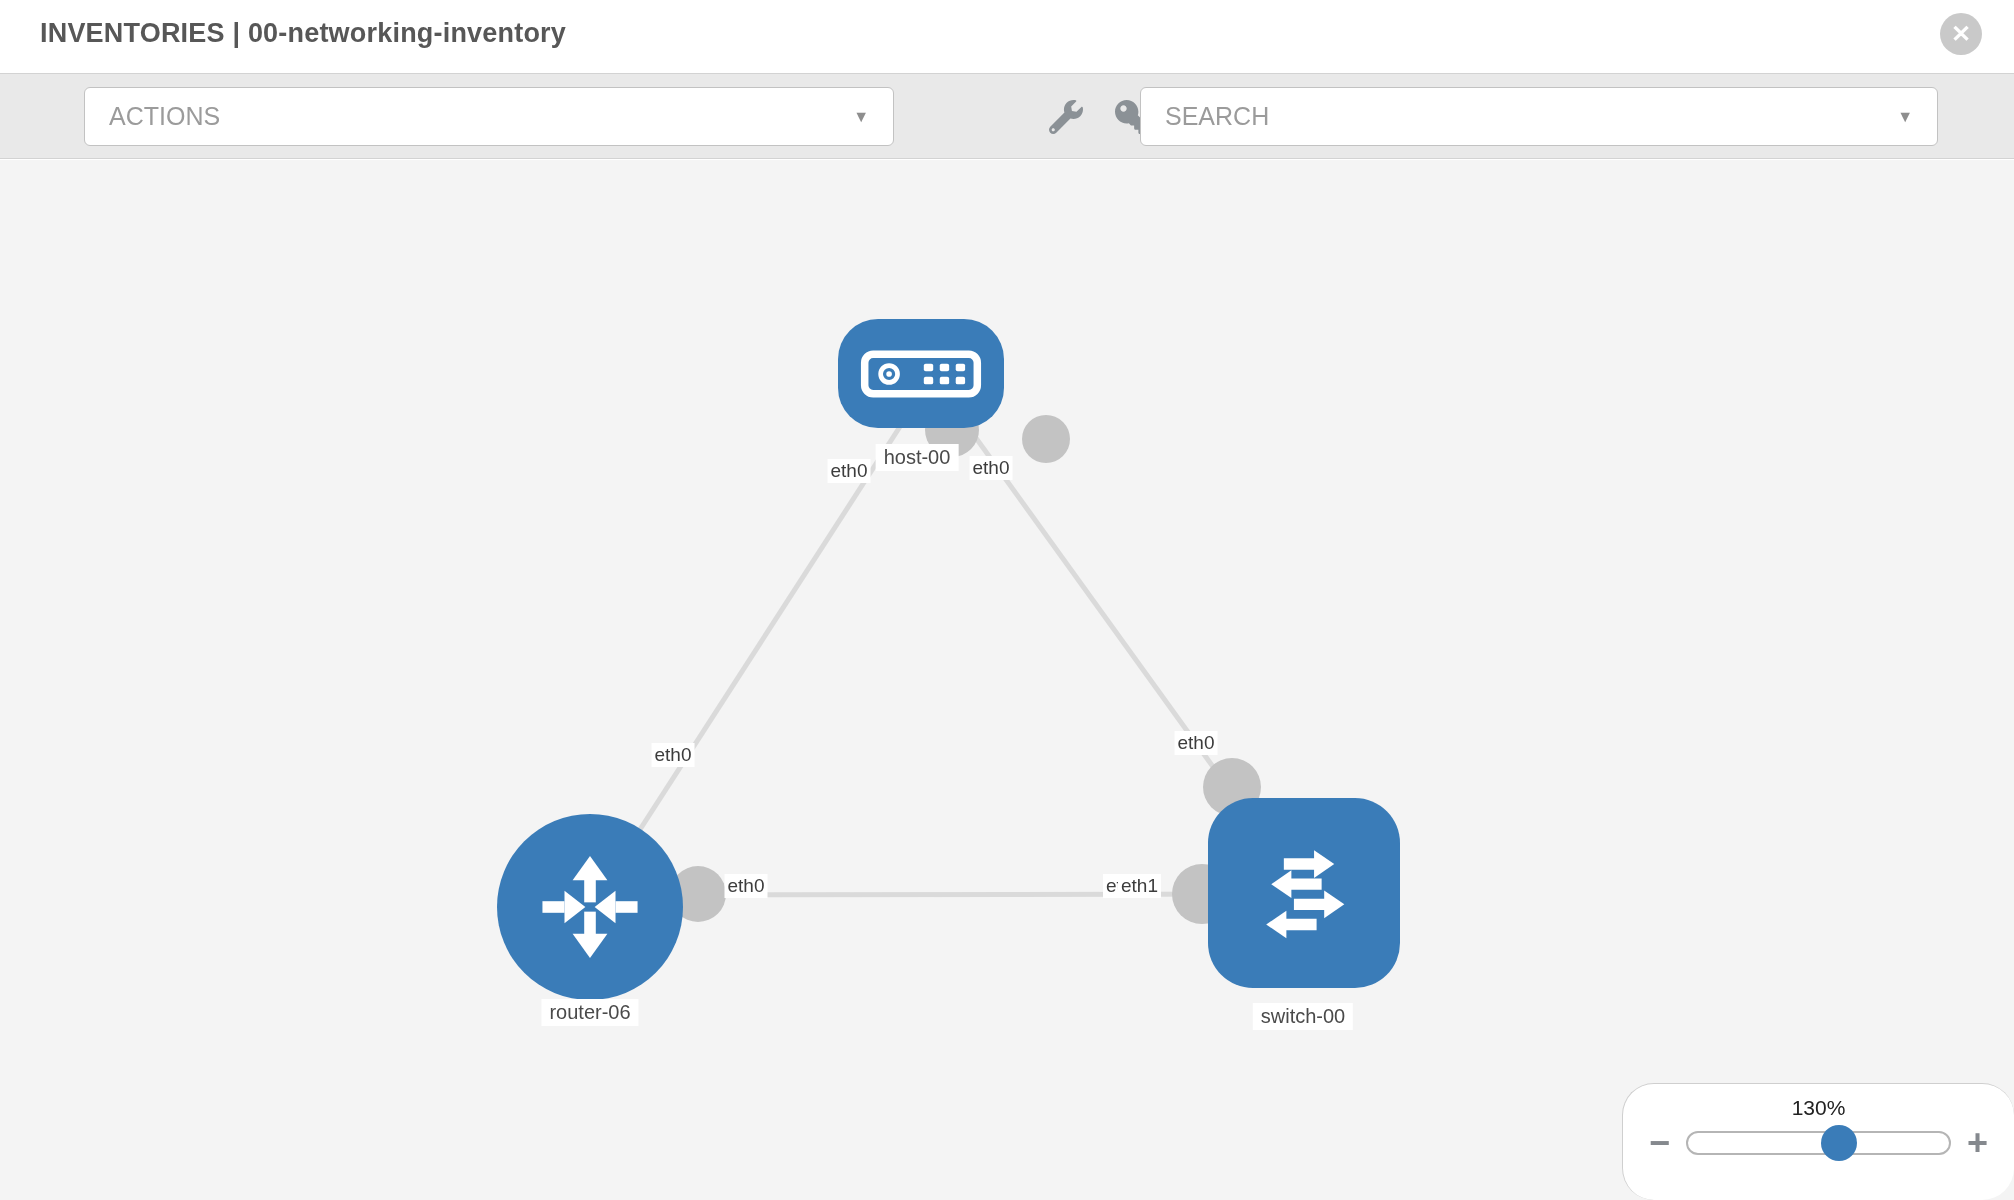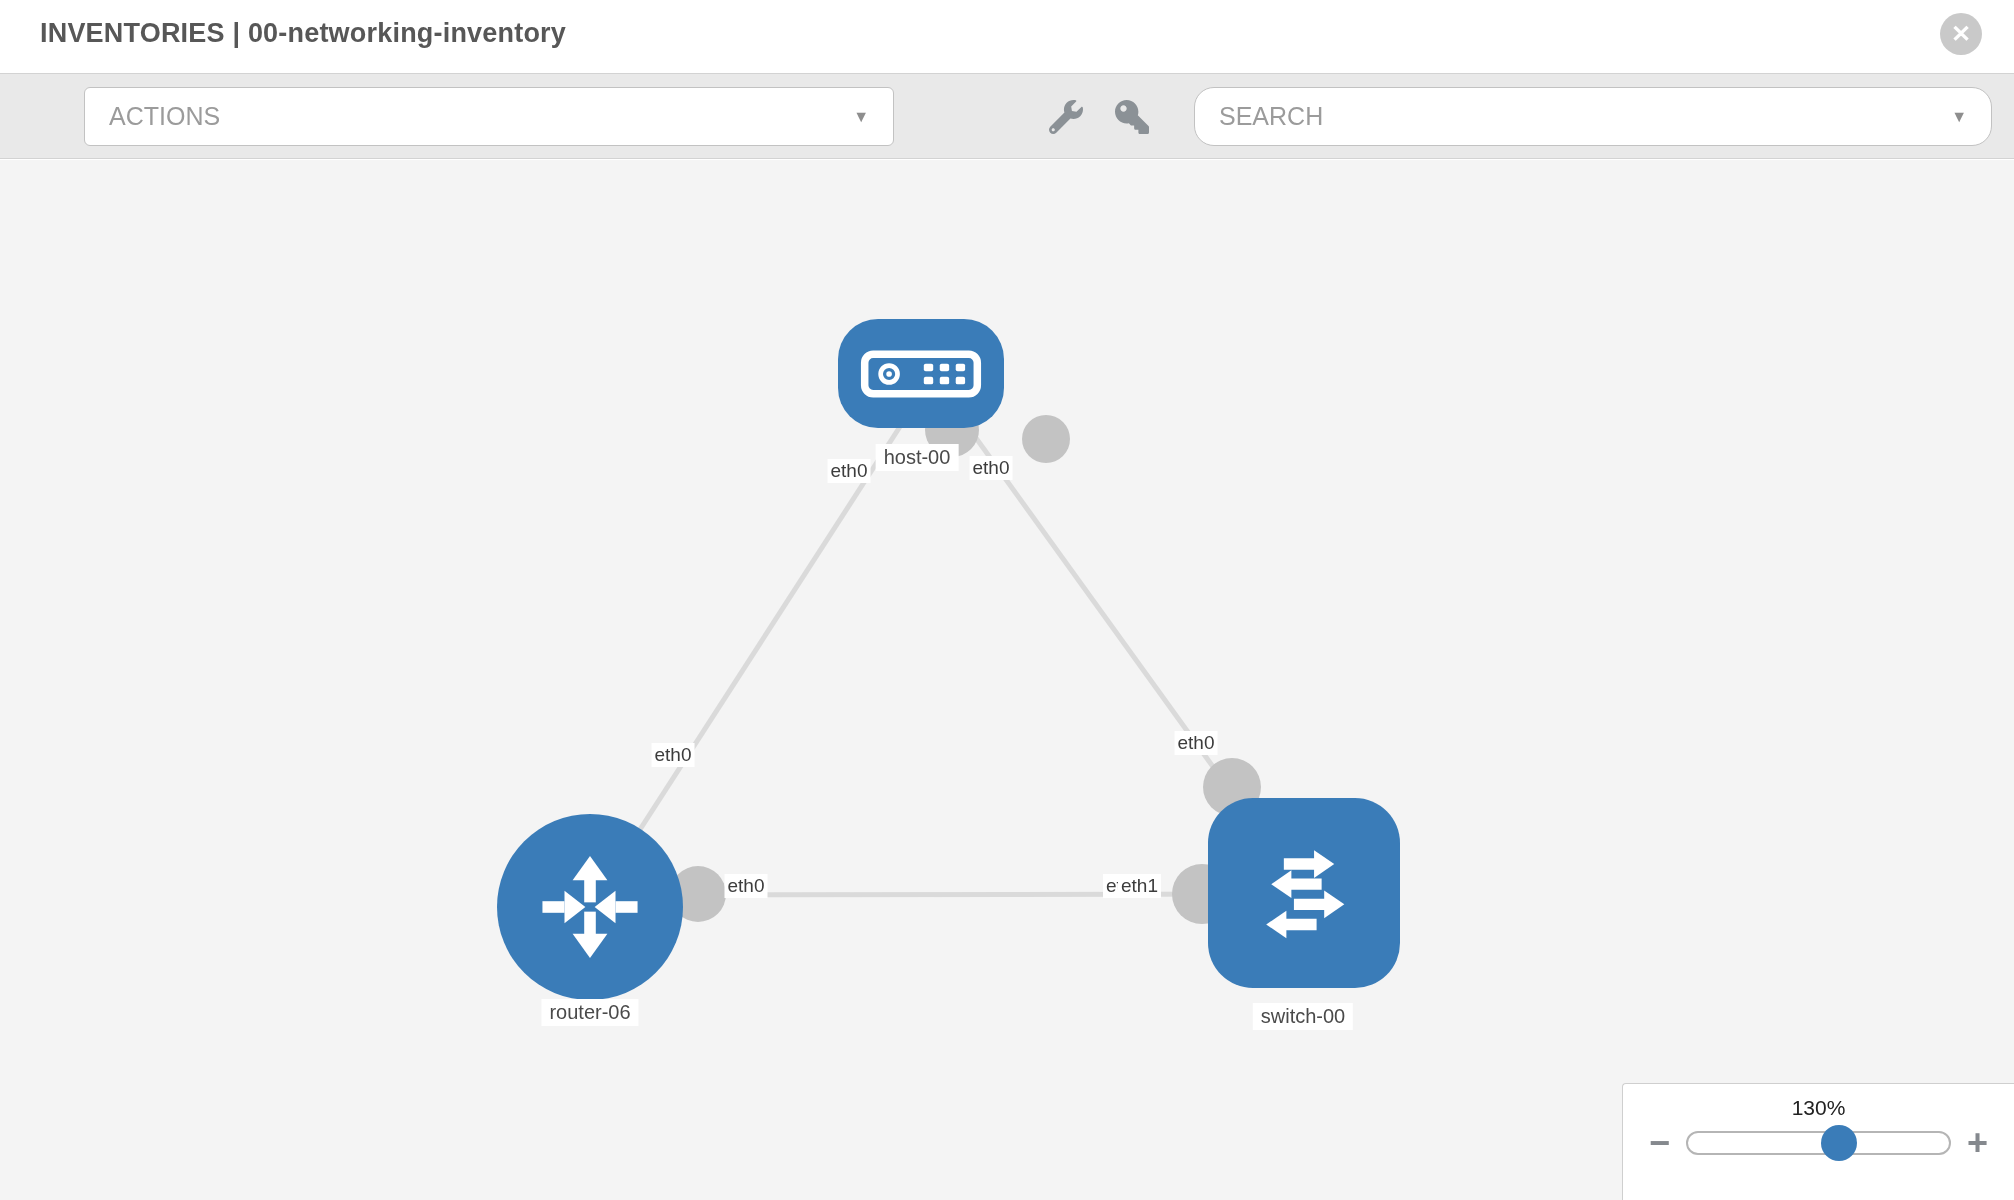--- a/index.html
+++ b/index.html
@@ -16,21 +16,21 @@
     display:flex; align-items:center; justify-content:center; cursor:pointer; }
 
   
   .toolbar { position:absolute; left:0; top:73px; width:100%; height:86px;
     background:#e9e9e9; border-top:1px solid #d3d3d3; border-bottom:1px solid #d3d3d3; }
   .select { position:absolute; top:13px; height:59px; background:#fff;
     border:1px solid #c2c2c2; border-radius:6px; display:flex; align-items:center;
     padding:0 24px; color:#9b9b9b; font-size:25px; cursor:pointer; }
   .select .caret { margin-left:auto; color:#8e8e8e; font-size:16px; }
   .select.actions { left:40px; width:810px;margin-left:44px; }
-  .select.search  { left:1194px; width:798px;border-radius:20px; }
+  .select.search  { left:1140px; width:798px; }
   .tool-icon { position:absolute; top:24px; width:38px; height:38px; cursor:pointer;
     display:flex; align-items:center; justify-content:center; }
   .tool-icon svg { width:34px; height:34px; fill:#8b9196; }
   .tool-icon.wrench { left:1047px; }
   .tool-icon.key    { left:1113px; }
 
   
   .canvas { position:absolute; left:0; top:160px; width:2014px; height:1040px;
     background:#f4f4f4; }
   .net-svg { position:absolute; left:0; top:0; width:2014px; height:1040px; }
@@ -46,21 +46,21 @@
 
   .node-label { position:absolute; background:#fff; color:#4a4a4a; font-size:20px;
     padding:2px 8px; white-space:nowrap; transform:translateX(-50%); }
   .if-label { position:absolute; background:#fff; color:#3c3c3c; font-size:19px;
     padding:1px 3px; white-space:nowrap; }
   .if-label.centered { transform:translateX(-50%); }
 
   
   .zoom-panel { position:absolute; left:1622px; bottom:0; width:392px; height:117px;
     background:#fff; border-top:1px solid #cfcfcf; border-left:1px solid #cfcfcf;
-    border-top-left-radius:4px; }
+    border-top-left-radius:4px;border-radius:32px; }
   .zoom-percent { text-align:center; margin-top:12px; font-size:21px; color:#222; }
   .zoom-row { display:flex; align-items:center; padding:0 26px; margin-top:8px; }
   .zoom-minus,.zoom-plus { font-size:36px; font-weight:bold; color:#85898e;
     line-height:30px; cursor:pointer; user-select:none; }
   .zoom-track { position:relative; flex:1; height:24px; margin:0 16px;
     background:#fff; border:2px solid #b5b5b5; border-radius:13px; cursor:pointer; }
   .zoom-thumb { position:absolute; top:50%; left:58%; width:36px; height:36px;
     margin:-18px 0 0 -18px; border-radius:50%; background:#3a7cb8; cursor:pointer; }
 </style>
 </head>

